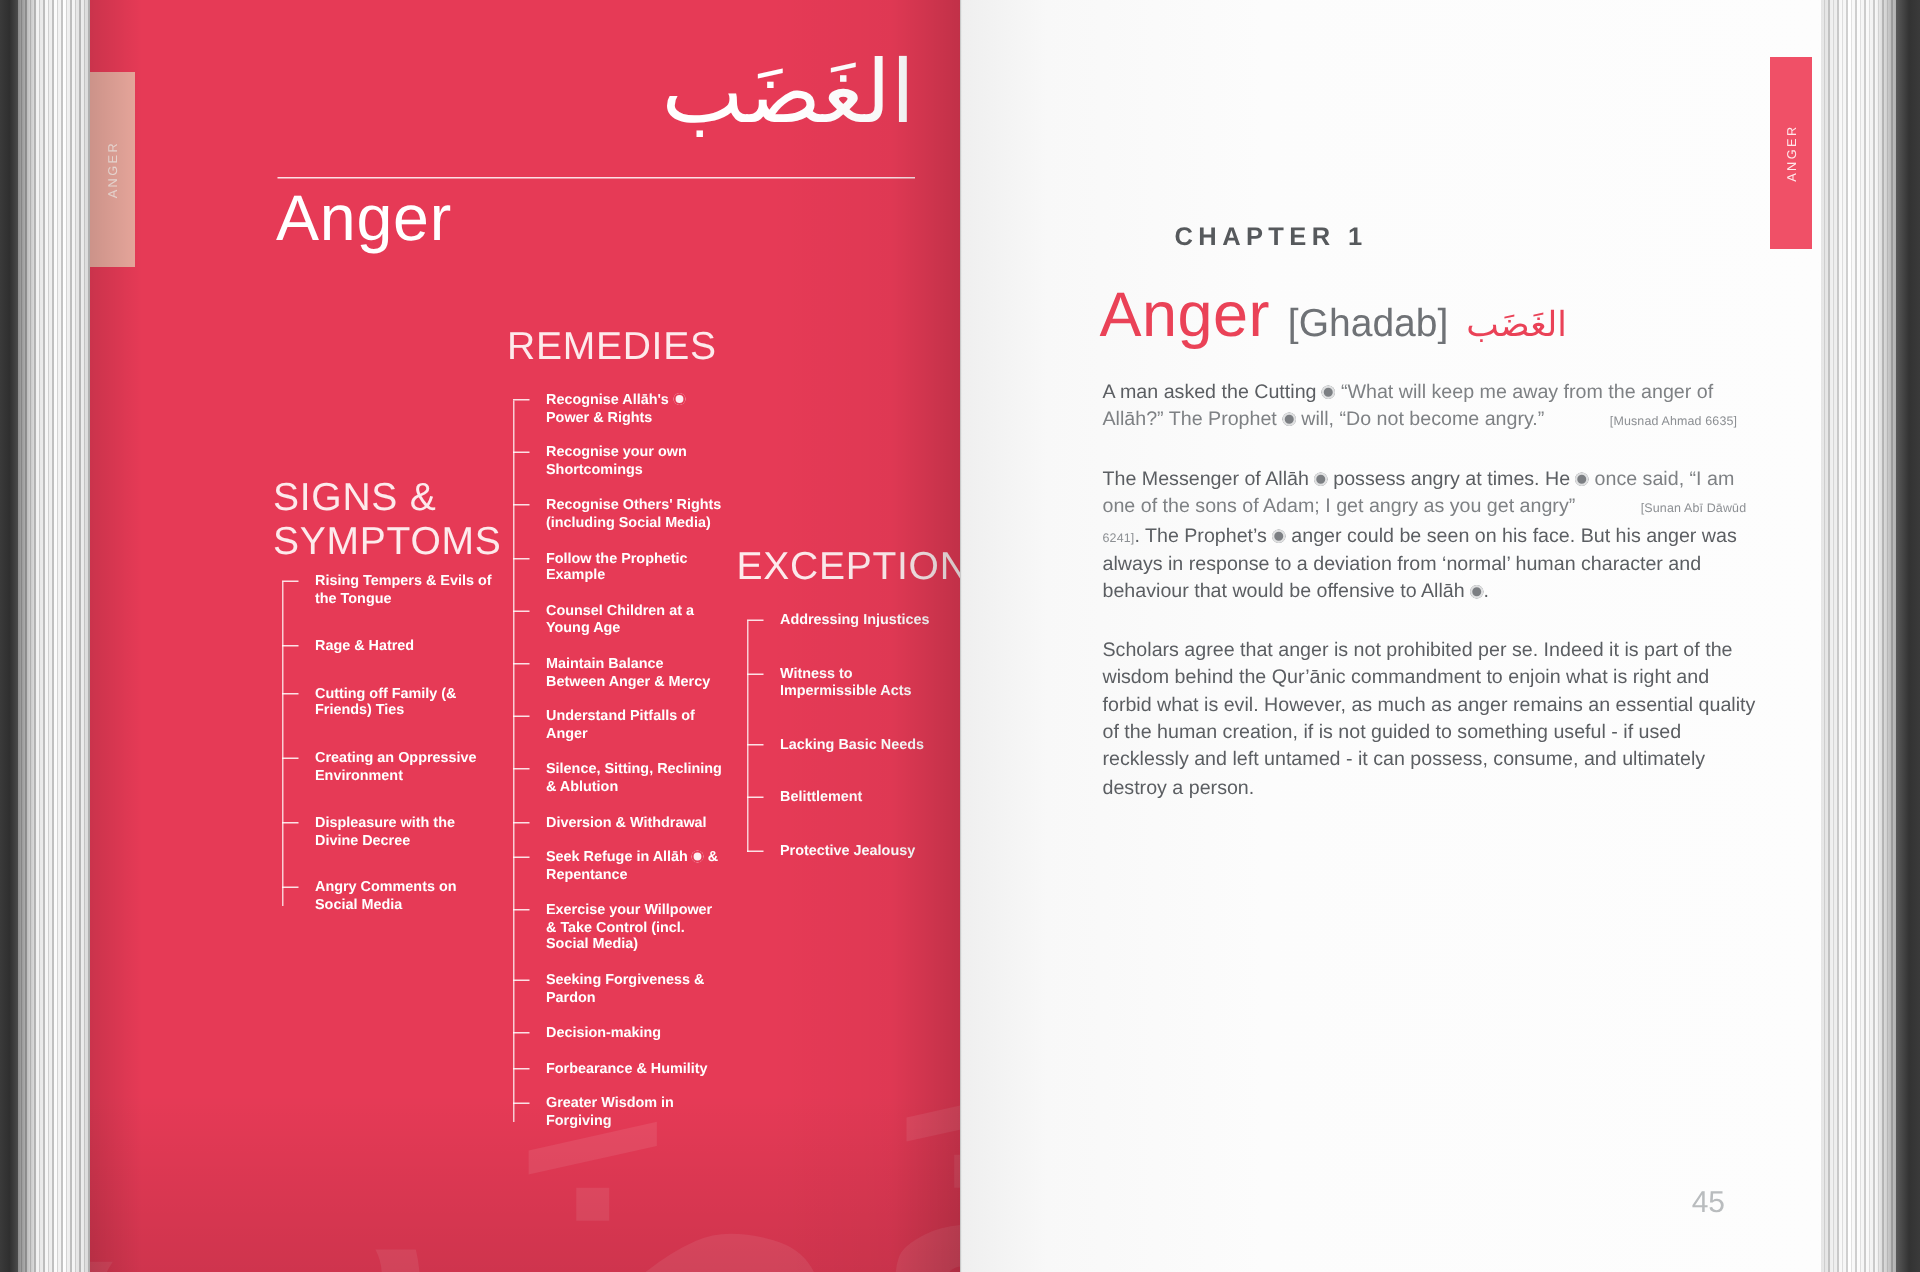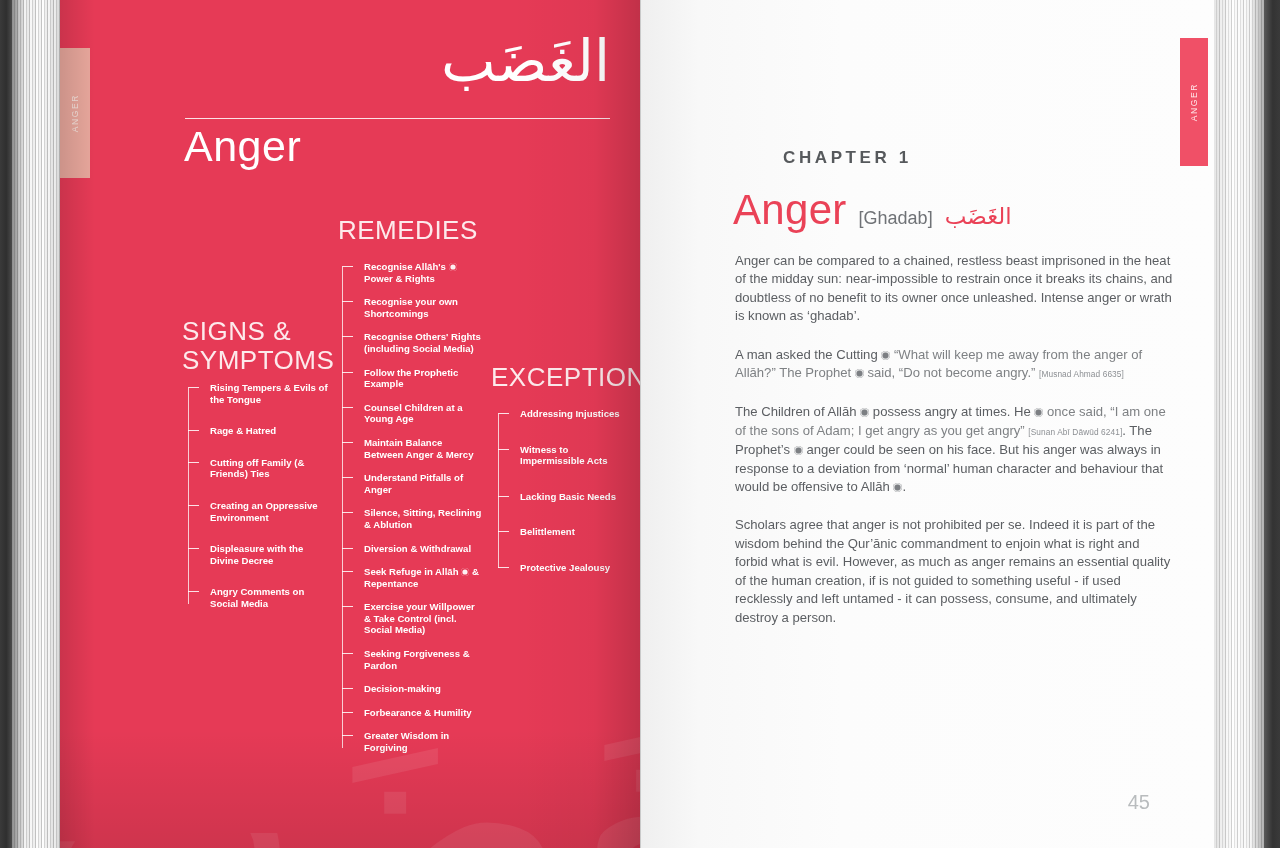--- a/index.html
+++ b/index.html
@@ -96,26 +96,26 @@
     overflow:hidden;}
   .tab-right{position:absolute;right:8px;top:38px;width:28px;height:128px;
     background:#f05067;display:flex;align-items:center;justify-content:center;}
   .tab-right span{writing-mode:vertical-rl;transform:rotate(180deg);
     font-size:8.5px;letter-spacing:1.6px;color:#ffe9ec;}
 
   .chapter-kicker{position:absolute;left:94px;top:148px;font-size:17px;font-weight:bold;
     letter-spacing:3.6px;color:#56595c;margin-left:48px;}
   .chapter-title-row{position:absolute;left:92px;top:186px;display:flex;align-items:baseline;gap:12px;}
   .ct-main{font-size:42px;color:#ea4257;font-weight:300;letter-spacing:.3px;}
-  .ct-translit{font-size:18px;color:#6f7276;font-weight:300;}
+  .ct-translit{font-size:26px;color:#6f7276;font-weight:300;}
   .ct-ar{font-size:23px;color:#ea4257;font-family:"DejaVu Sans",sans-serif;direction:rtl;}
 
   .body-col{position:absolute;left:94px;top:252px;width:440px;}
   .para{font-size:13.1px;line-height:18.4px;color:#5b5e62;margin:0 0 20px 0;text-align:left;}
-  .para .ref{font-size:8.3px;color:#8c8f93;letter-spacing:.1px;}
+  .para .ref{font-size:8.3px;color:#8c8f93;letter-spacing:.1px;margin-left:40px;}
   .para .quote{color:#7e8184;}
   .sal-d{display:inline-block;width:9px;height:9px;border-radius:50%;
     background:#7c7f83;position:relative;top:1px;
     box-shadow:inset 0 0 0 1.5px #dfe0e1;}
 
   .folio{position:absolute;right:66px;bottom:34px;font-size:20px;color:#b9bcbe;font-weight:300;}
 </style>
 </head>
 <body>
 
@@ -276,33 +276,32 @@
     <div class="chapter-kicker">CHAPTER 1</div>
 
     <div class="chapter-title-row">
       <span class="ct-main">Anger</span>
       <span class="ct-translit">[Ghadab]</span>
       <span class="ct-ar">الغَضَب</span>
     </div>
 
     <div class="body-col">
 
-      <p class="para">Anger can be compared to a chained, restless beast imprisoned in the heat of the midday sun: near-impossible to restrain once it breaks its chains, and doubtless of no benefit to its owner once unleashed. Intense anger or wrath is known as ‘ghadab’.</p>
 
       <p class="para">
         <span>A man asked the Cutting</span>
         <span class="sal-d"></span>
         <span class="quote">“What will keep me away from the anger of Allāh?” The Prophet</span>
         <span class="sal-d"></span>
-        <span class="quote">said, “Do not become angry.”</span>
+        <span class="quote">will, “Do not become angry.”</span>
         <span class="ref">[Musnad Ahmad 6635]</span>
       </p>
 
       <p class="para">
-        <span>The Children of Allāh</span>
+        <span>The Messenger of Allāh</span>
         <span class="sal-d"></span>
         <span>possess angry at times. He</span>
         <span class="sal-d"></span>
         <span class="quote">once said, “I am one of the sons of Adam; I get angry as you get angry”</span>
         <span class="ref">[Sunan Abī Dāwūd 6241]</span><span>. The Prophet’s</span>
         <span class="sal-d"></span>
         <span>anger could be seen on his face. But his anger was always in response to a deviation from ‘normal’ human character and behaviour that would be offensive to Allāh</span>
         <span class="sal-d"></span><span>.</span>
       </p>
 

